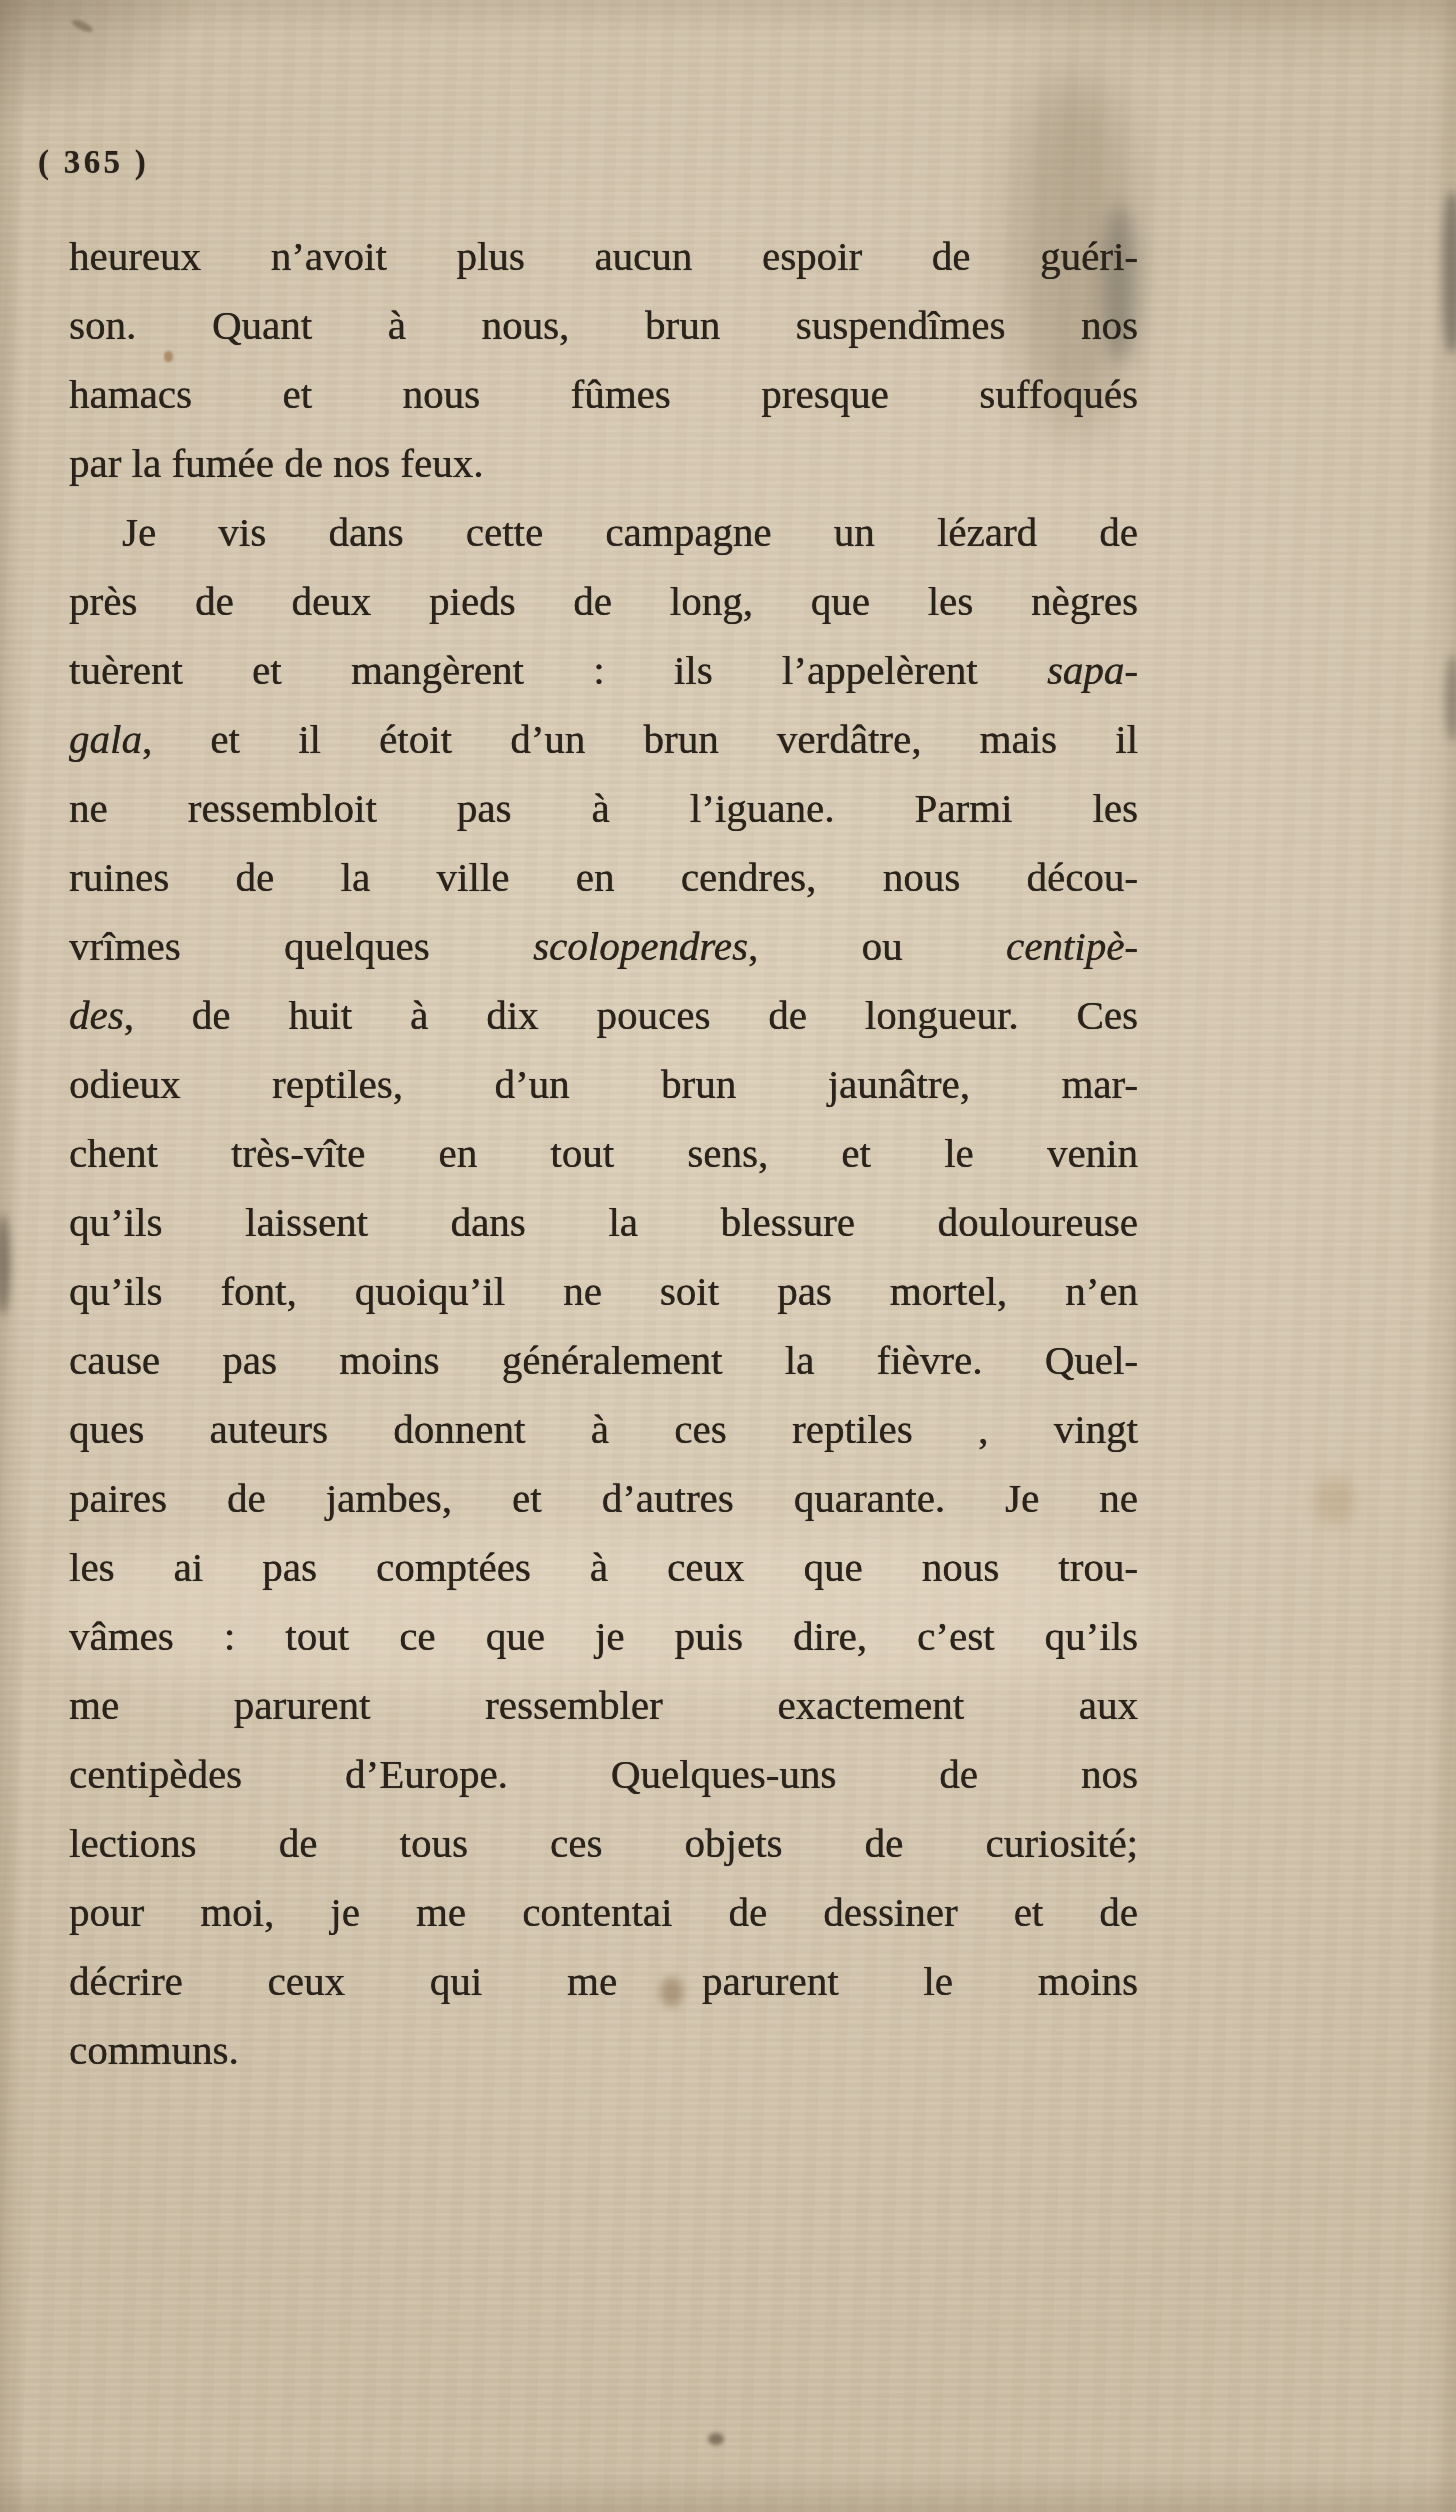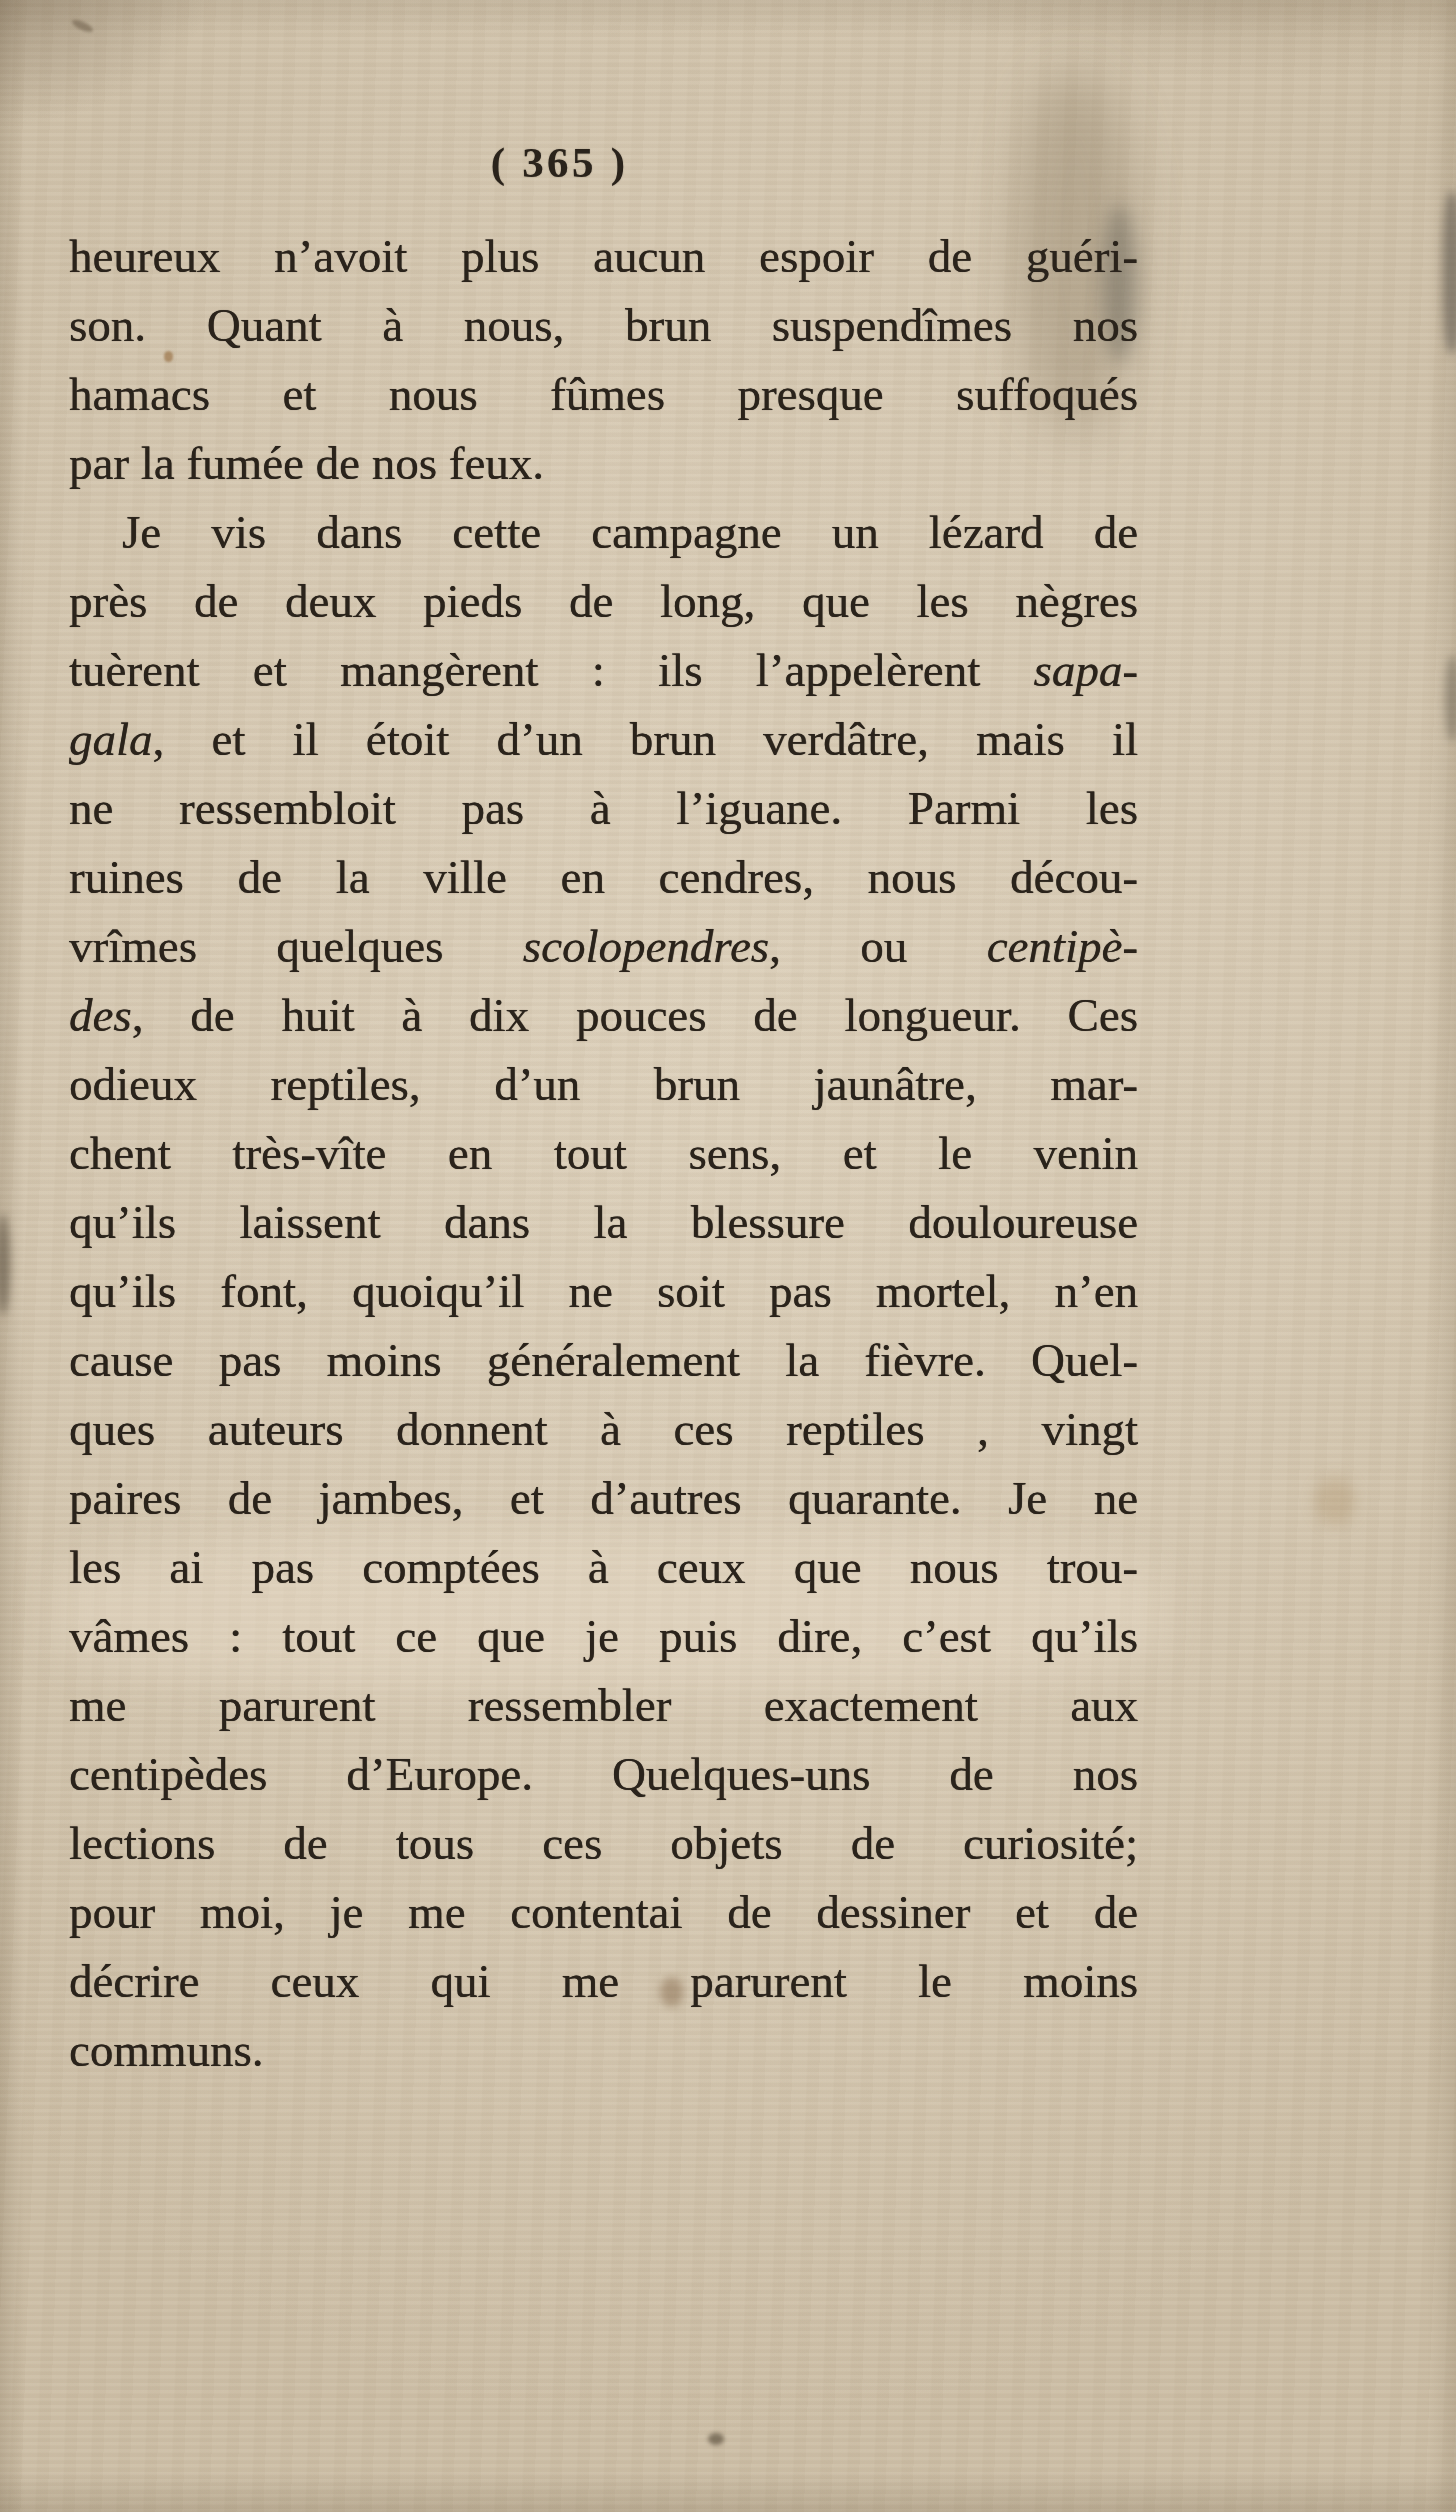--- a/index.html
+++ b/index.html
@@ -27,29 +27,29 @@
   .edge-streak-2{left:1445px;top:655px;width:15px;height:87px;background:rgba(95,88,76,0.45);filter:blur(4.1px);}
   .edge-left-mark{left:-4.1px;top:1214px;width:14px;height:101px;background:rgba(70,60,46,0.5);filter:blur(4.1px);}
   .speck-1{left:164px;top:351px;width:9px;height:10.8px;background:rgba(142,96,48,0.55);filter:blur(1.2px);}
   .stain-dessiner{left:660px;top:1977px;width:23px;height:30px;background:rgba(118,88,58,0.42);filter:blur(4.1px);}
   .speck-bottom{left:708px;top:2433px;width:15.7px;height:11.6px;background:rgba(84,72,55,0.62);filter:blur(2.1px);}
   .spot-right-margin{left:1315px;top:1477px;width:40px;height:48px;background:rgba(152,112,62,0.22);filter:blur(7.4px);}
   .squiggle-top{left:71px;top:21.5px;width:23px;height:8.3px;background:rgba(90,75,55,0.45);filter:blur(1.7px);transform:rotate(25deg);}
   .light-band{left:55px;top:1535px;width:1108px;height:153px;background:rgba(238,228,208,0.32);filter:blur(20px);border-radius:30%;}
 
   .page-number{
-    position:absolute;left:58px;top:132px;width:1065px;
-    text-align:center;font-size:43px;line-height:61px;
+    position:absolute;left:69px;top:132px;width:1065px;
+    text-align:left;font-size:33px;line-height:61px;
     letter-spacing:3.3px;transform:translateX(-31px);
     font-weight:bold;
     text-shadow:0 0 1.2px rgba(42,35,27,0.45);
   }
   .text-body{
     position:absolute;left:69px;top:222px;width:1069px;
-    font-size:47px;line-height:69px;
+    font-size:41px;line-height:69px;
     text-shadow:0 0 1px rgba(42,35,27,0.5), 0.3px 0 0 rgba(42,35,27,0.65);
   }
   .line{text-align:justify;text-align-last:justify;}
   .line.noj{text-align-last:left;}
   .line.indent{text-indent:53px;}
   .it{font-style:italic;}
 </style>
 </head>
 <body>
 

